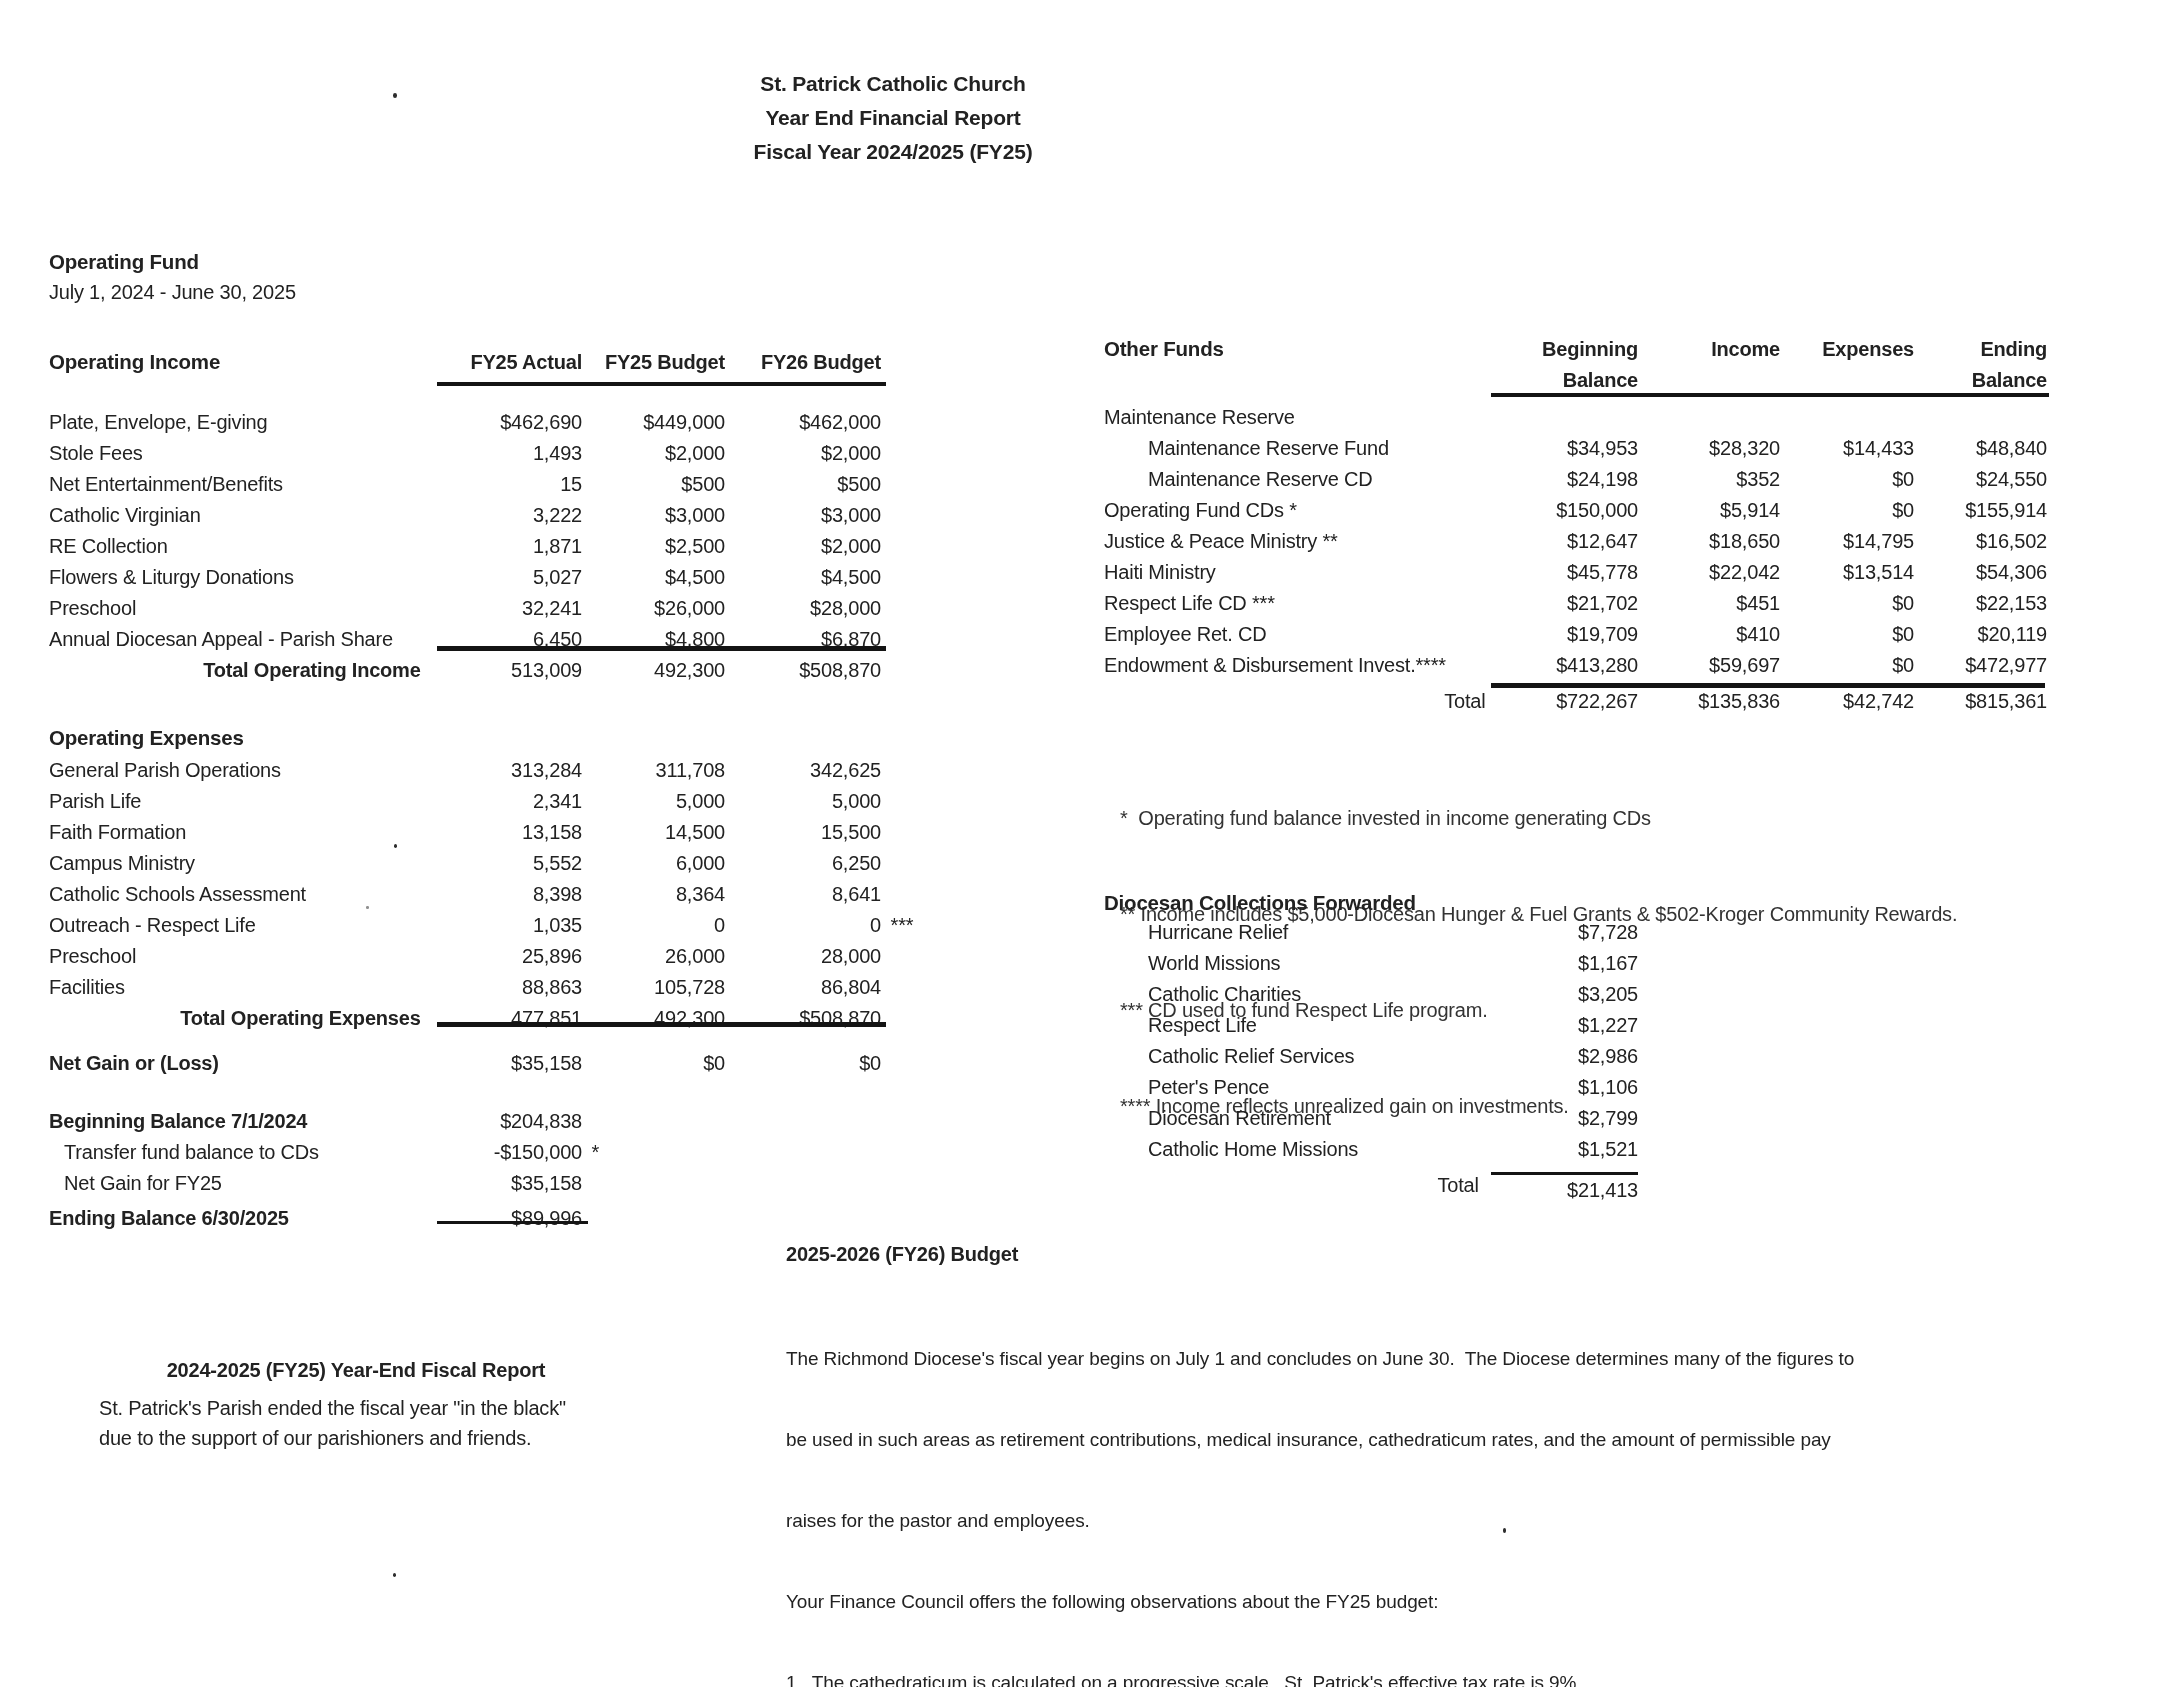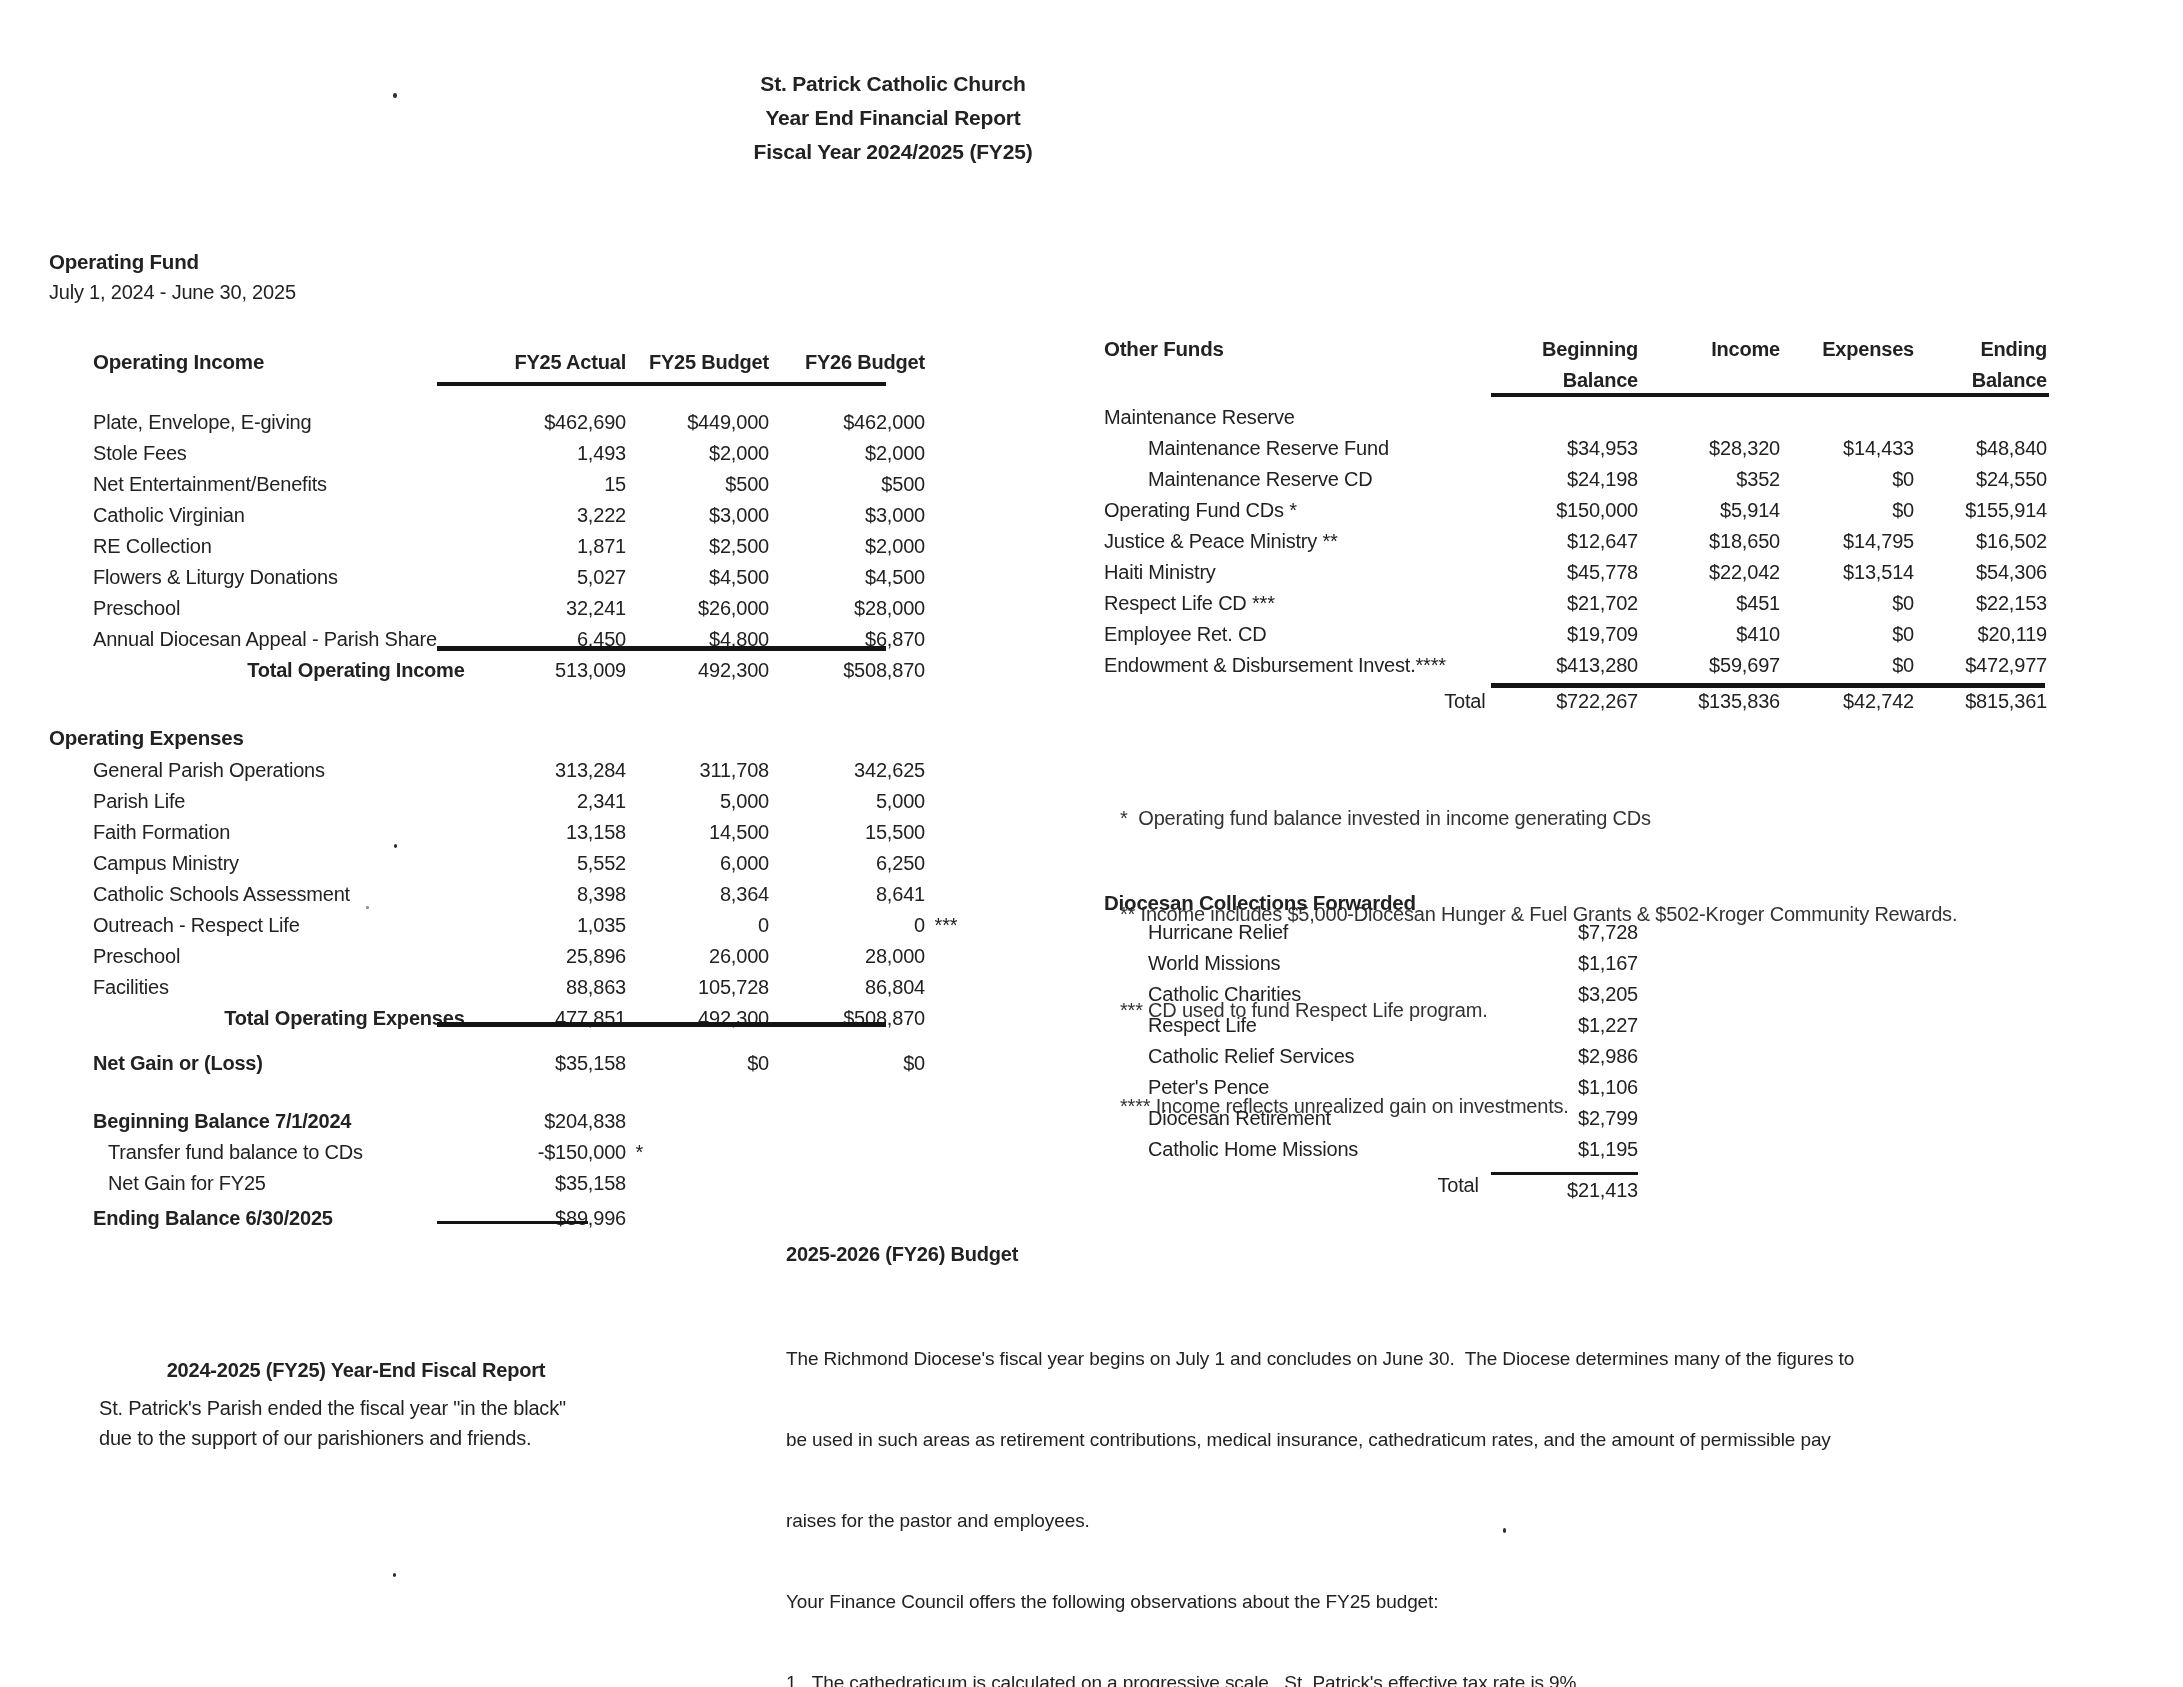--- a/index.html
+++ b/index.html
@@ -15,21 +15,21 @@
 
   
   #title-block{top:67px;left:0;width:1786px;text-align:center;font-weight:bold;font-size:21px;line-height:34px;}
 
   
   #opfund-heading{top:250px;left:49px;font-weight:bold;font-size:20.5px;}
   #opfund-period{top:281px;left:49px;}
 
   
   #left-table{top:349px;left:49px;width:901px;}
-  .lrow{display:grid;grid-template-columns:388px 145px 143px 156px 48px;height:31px;align-items:start;line-height:26px;margin-left:44px;}
+  .lrow{display:grid;grid-template-columns:388px 145px 143px 156px 48px;height:31px;align-items:start;line-height:26px;}
   .lrow .note{padding-left:9.6px;}
   .hdr-row{height:31px;}
   .tot-label{text-align:right;padding-right:16.4px;font-weight:bold;}
   .indent1{padding-left:15px;}
   .line{background:#141414;}
   #l-underline{top:33px;left:388px;width:449px;height:4.1px;}
   #l-inc-topline{top:297px;left:388px;width:449px;height:4.8px;}
   #l-exp-topline{top:673px;left:388px;width:449px;height:4.8px;}
   #l-ng-underline{top:872px;left:388px;width:151px;height:3.4px;}
   #income-rows{margin-top:29px;}
@@ -375,21 +375,21 @@
     <div class="drow">
       <div class="dlabel">Peter's Pence</div>
       <div class="num">$1,106</div>
     </div>
     <div class="drow">
       <div class="dlabel">Diocesan Retirement</div>
       <div class="num">$2,799</div>
     </div>
     <div class="drow">
       <div class="dlabel">Catholic Home Missions</div>
-      <div class="num">$1,195</div>
+      <div class="num">$1,521</div>
     </div>
   </div>
   <div class="drow" id="dio-total">
     <div class="dtotal-label">Total</div>
     <div class="num damount">$21,413</div>
   </div>
 </div>
 
 <div class="abs" id="fy26-block">
   <div id="fy26-heading">2025-2026 (FY26) Budget</div>

